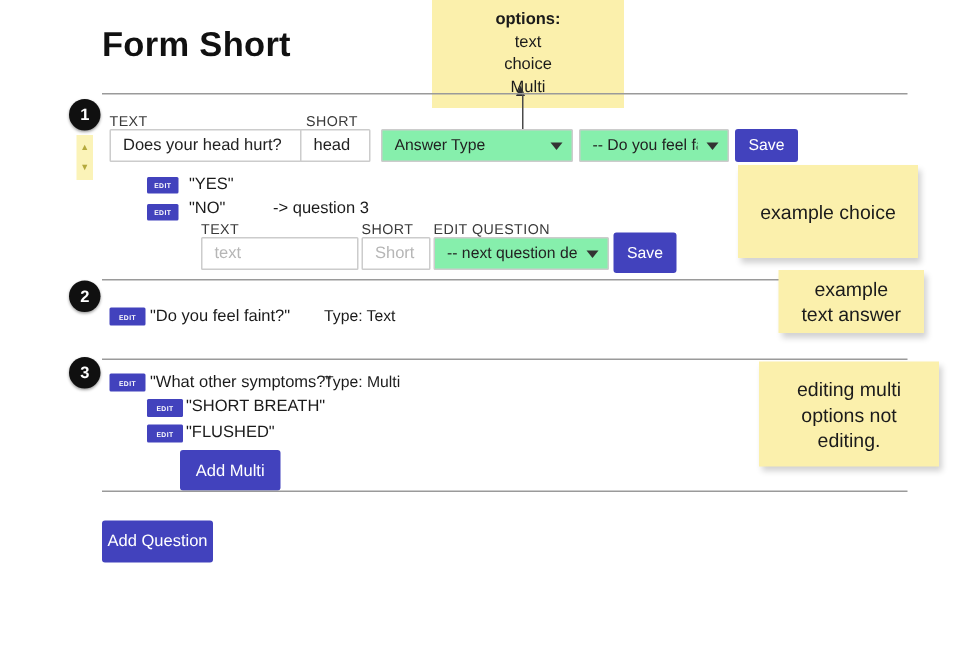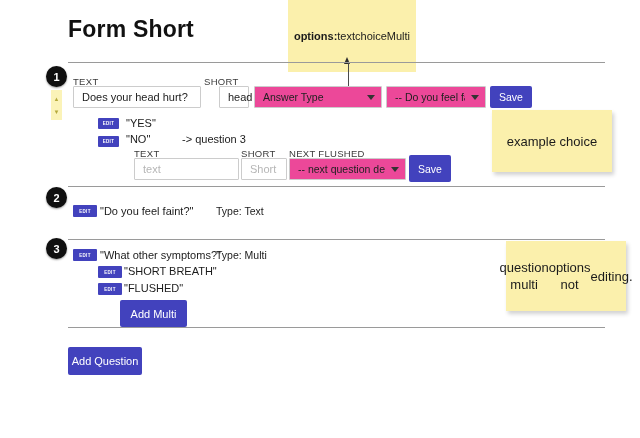--- a/index.html
+++ b/index.html
@@ -98,21 +98,21 @@
     border-radius: 1px;
   }
   .text-input.placeholder {
     color: #b6b6b6;
   }
 
   .select-box {
     position: absolute;
     box-sizing: border-box;
     border: 1px solid #cccccc;
-    background: #ec4899;
+    background: #86efac;
     height: 22px;
     border-radius: 1px;
     display: flex;
     align-items: center;
     padding: 0 6px 0 8px;
     font-size: 10.5px;
     color: #222222;
   }
   .select-box .sel-text {
     flex: 1;
@@ -190,21 +190,21 @@
     color: #1b1b1b;
     white-space: nowrap;
   }
 
   
   .note {
     position: absolute;
     background: #fbf0ac;
     box-sizing: border-box;
     display: flex;
-    flex-direction: row;
+    flex-direction: column;
     align-items: center;
     justify-content: center;
     text-align: center;
     font-size: 11px;
     color: #1b1b1b;
     line-height: 15px;
     padding: 4px 6px;
   }
   .note.shadowed {
     box-shadow: 2px 3px 4px rgba(0,0,0,0.18);
@@ -269,21 +269,21 @@
   <div class="reorder-handle">
     <span>▲</span>
     <span>▼</span>
   </div>
 
   <div class="field-label" style="left:73px; top:76px;">TEXT</div>
   <div class="field-label" style="left:204px; top:76px;">SHORT</div>
 
   <div class="text-input" style="left:73px; top:86px; width:128px;">Does your head hurt?</div>
 
-  <div class="text-input" style="left:219px; top:86px; width:30px;">head</div>
+  <div class="text-input" style="left:200px; top:86px; width:47px;">head</div>
 
   <div class="select-box" style="left:254px; top:86px; width:128px;">
     <span class="sel-text">Answer Type</span>
     <span class="caret"></span>
   </div>
 
   <div class="select-box" style="left:386px; top:86px; width:100px;">
     <span class="sel-text">-- Do you feel faint? --</span>
     <span class="caret"></span>
   </div>
@@ -292,21 +292,21 @@
 
   <div class="btn-edit" style="left:98px; top:118px;">EDIT</div>
   <div class="ans-text" style="left:126px; top:117px;">"YES"</div>
 
   <div class="btn-edit" style="left:98px; top:136px;">EDIT</div>
   <div class="ans-text" style="left:126px; top:133px;">"NO"</div>
   <div class="ans-text" style="left:182px; top:133px;">-&gt; question 3</div>
 
   <div class="field-label" style="left:134px; top:148px;">TEXT</div>
   <div class="field-label" style="left:241px; top:148px;">SHORT</div>
-  <div class="field-label" style="left:289px; top:148px;">NEXT FLUSHED</div>
+  <div class="field-label" style="left:289px; top:148px;">EDIT QUESTION</div>
 
   <div class="text-input placeholder" style="left:134px; top:158px; width:105px;">text</div>
 
   <div class="text-input placeholder" style="left:241px; top:158px; width:46px;">Short</div>
 
   <div class="select-box" style="left:289px; top:158px; width:117px;">
     <span class="sel-text">-- next question default --</span>
     <span class="caret"></span>
   </div>
 
@@ -316,38 +316,42 @@
     <div>example choice</div>
   </div>
 
   <div class="divider" style="top:186px;"></div>
 
   <div class="badge" style="left:46px; top:187px;">2</div>
   <div class="btn-edit" style="left:73px; top:205px; width:24px; height:12px;">EDIT</div>
   <div class="ans-text" style="left:100px; top:205px;">"Do you feel faint?"</div>
   <div class="meta-text" style="left:216px; top:205px;">Type: Text</div>
 
+  <div class="note shadowed note-big" style="left:519px; top:180px; width:97px; height:42px;">
+    <div>example</div>
+    <div>text  answer</div>
+  </div>
 
   <div class="divider" style="top:239px;"></div>
 
   <div class="badge" style="left:46px; top:238px;">3</div>
   <div class="btn-edit" style="left:73px; top:249px; width:24px; height:12px;">EDIT</div>
   <div class="ans-text" style="left:100px; top:249px;">"What other symptoms?"</div>
   <div class="meta-text" style="left:216px; top:249px;">Type: Multi</div>
 
   <div class="btn-edit" style="left:98px; top:266px; width:24px; height:12px;">EDIT</div>
   <div class="ans-text" style="left:124px; top:265px;">"SHORT BREATH"</div>
 
   <div class="btn-edit" style="left:98px; top:283px; width:24px; height:12px;">EDIT</div>
   <div class="ans-text" style="left:124px; top:282px;">"FLUSHED"</div>
 
   <div class="btn-big" style="left:120px; top:300px; width:67px;">Add Multi</div>
 
   <div class="note shadowed note-big" style="left:506px; top:241px; width:120px; height:70px;">
-    <div>question multi</div>
+    <div>editing multi</div>
     <div>options not</div>
     <div>editing.</div>
   </div>
 
   <div class="divider" style="top:327px;"></div>
 
   <div class="btn-big" style="left:68px; top:347px; width:74px; height:28px;">Add Question</div>
 
 </div>
 

